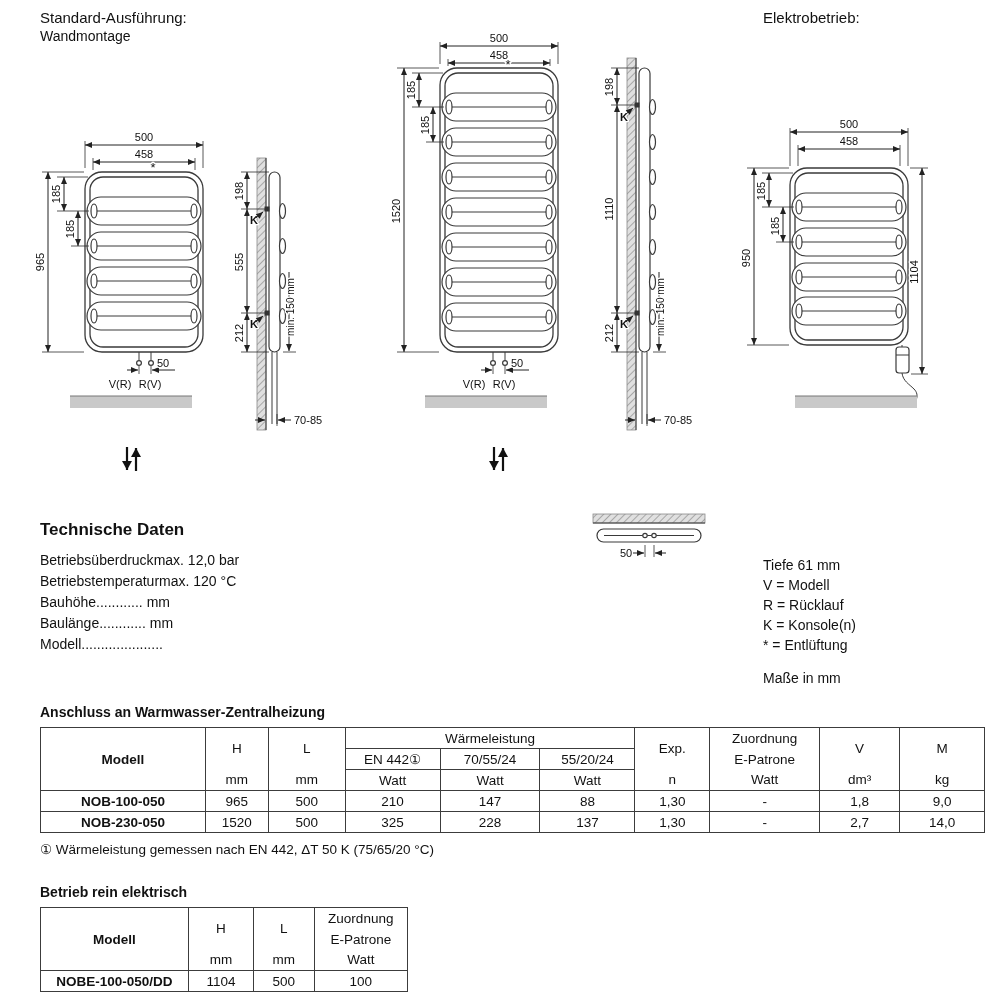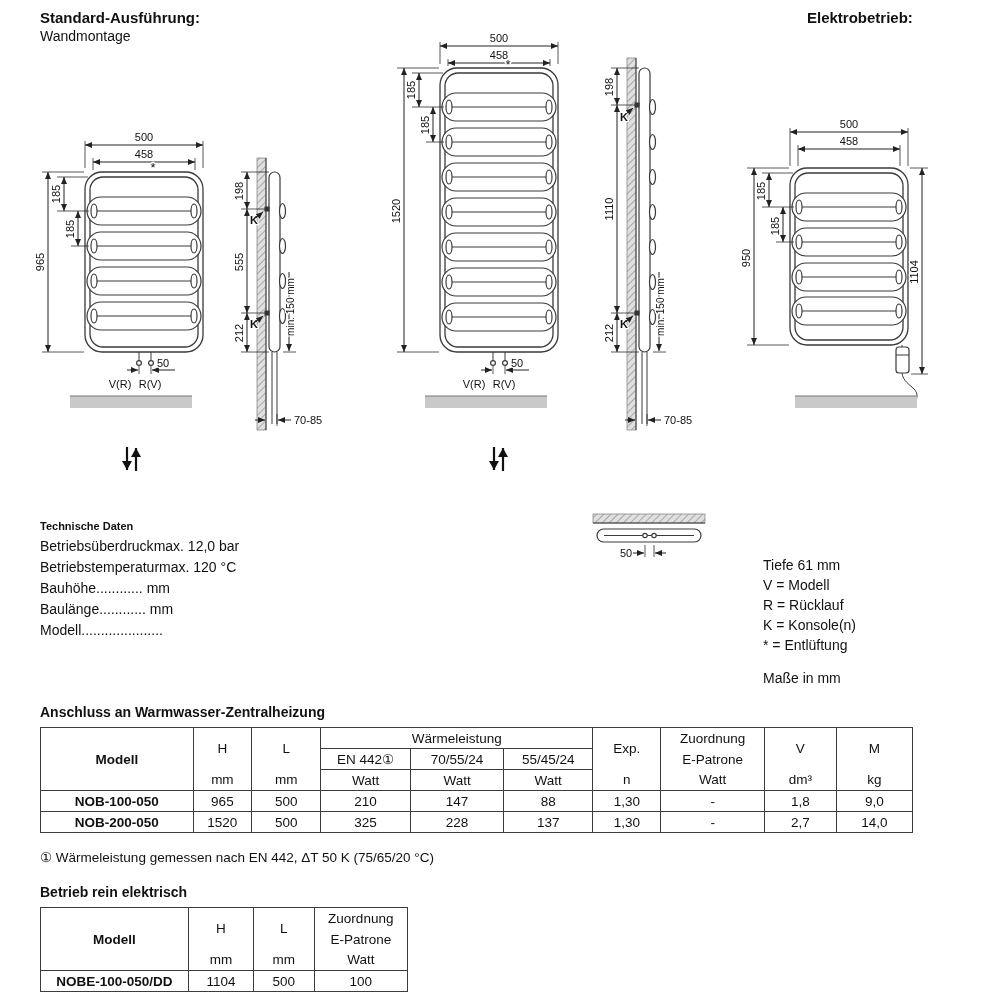--- a/index.html
+++ b/index.html
@@ -1,31 +1,31 @@
 <!DOCTYPE html>
 <html><head>
 <meta charset="utf-8">
 <style>
   *{margin:0;padding:0;box-sizing:border-box}
   html,body{width:1000px;height:1000px;background:#fff;font-family:"Liberation Sans",sans-serif;color:#111}
   .page{position:relative;width:1000px;height:1000px;overflow:hidden;background:#fff}
   .abs{position:absolute}
-  .hd1{font-size:15px;font-weight:bold;line-height:19px}
+  .hd1{font-size:15px;font-weight:normal;line-height:19px}
   .hd2{font-size:14px;line-height:19px}
-  .tech-title{font-size:11px;font-weight:bold;margin-bottom:4px}
+  .tech-title{font-size:17px;font-weight:bold;margin-bottom:10px}
   .tech-row{display:flex;justify-content:flex-start;font-size:14px;line-height:21px}
   .legend div{font-size:14px;line-height:20px}
   .gap{height:13px}
   .ttitle{font-size:14px;font-weight:bold;margin-bottom:7px}
   table{border-collapse:collapse;table-layout:fixed;background:#fff}
   th,td{border:1px solid #3c3c3c;font-size:13.5px;font-weight:normal;text-align:center;padding:2px 3px;height:21px;white-space:nowrap}
   th.nb,td.nb{border-bottom:none}
   th.nt,td.nt{border-top:none}
   .fw{font-weight:bold}
-  .footnote{font-size:13.5px;margin-top:16px}
+  .footnote{font-size:13.5px;margin-top:8px}
   
   .dl{stroke:#222;stroke-width:1;fill:none}
   .ext{stroke:#222;stroke-width:0.75;fill:none}
   .tb{fill:#fff;stroke:#3a3a3a;stroke-width:1.2}
   .tbn{fill:none;stroke:#3a3a3a;stroke-width:1.3}
   .thin{stroke:#3a3a3a;stroke-width:1;fill:none}
   .big{stroke:#111;stroke-width:2.2;fill:none}
   .flo{fill:#c9c9c9}
   .fline{stroke:#777;stroke-width:1}
   .wall{fill:url(#hatch);stroke:#8a8a8a;stroke-width:0.8}
@@ -325,21 +325,21 @@
     <g>
       <line class="big" x1="494" y1="447" x2="494" y2="470" marker-end="url(#arB)"></line>
       <line class="big" x1="503" y1="471" x2="503" y2="448" marker-end="url(#arB)"></line>
     </g>
   </svg>
 
   <div class="abs" style="left:40px;top:8px">
     <div class="hd1">Standard-Ausführung:</div>
     <div class="hd2">Wandmontage</div>
   </div>
-  <div class="abs hd1" style="left:807px;top:8px">Elektrobetrieb:</div>
+  <div class="abs hd1" style="left:763px;top:8px">Elektrobetrieb:</div>
 
   <section class="abs" style="left:40px;top:520px;width:446px">
     <div class="tech-title">Technische Daten</div>
     <div class="tech-row">
         <span>Betriebsüberdruck</span>
         <span>max. 12,0 bar</span>
       </div>
     <div class="tech-row">
         <span>Betriebstemperatur</span>
         <span>max. 120 °C</span>
@@ -361,21 +361,21 @@
   <section class="abs legend" style="left:763px;top:555px">
     <div>Tiefe 61 mm</div>
     <div>V = Modell</div>
     <div>R = Rücklauf</div>
     <div>K = Konsole(n)</div>
     <div>* = Entlüftung</div>
     <div class="gap"></div>
     <div>Maße in mm</div>
   </section>
 
-  <section class="abs" style="left:40px;top:704px;width:873px">
+  <section class="abs" style="left:40px;top:704px;width:945px">
     <div class="ttitle">Anschluss an Warmwasser-Zentralheizung</div>
     <table>
       <colgroup>
         <col style="width:165px">
           <col style="width:63px">
           <col style="width:77px">
           <col style="width:95px">
           <col style="width:100px">
           <col style="width:95px">
           <col style="width:75px">
@@ -390,21 +390,21 @@
         <th rowspan="2" class="nb">L</th>
         <th colspan="3">Wärmeleistung</th>
         <th rowspan="2" class="nb">Exp.</th>
         <th class="nb">Zuordnung</th>
         <th rowspan="2" class="nb">V</th>
         <th rowspan="2" class="nb">M</th>
       </tr>
       <tr>
         <th>EN 442①</th>
         <th>70/55/24</th>
-        <th>55/45/24</th>
+        <th>55/20/24</th>
         <th class="nt nb">E-Patrone</th>
       </tr>
       <tr>
         <th class="nt">mm</th>
         <th class="nt">mm</th>
         <th>Watt</th>
         <th>Watt</th>
         <th>Watt</th>
         <th class="nt">n</th>
         <th class="nt">Watt</th>
@@ -417,21 +417,21 @@
         <td>500</td>
         <td>210</td>
         <td>147</td>
         <td>88</td>
         <td>1,30</td>
         <td>-</td>
         <td>1,8</td>
         <td>9,0</td>
       </tr>
       <tr>
-        <td class="fw">NOB-200-050</td>
+        <td class="fw">NOB-230-050</td>
         <td>1520</td>
         <td>500</td>
         <td>325</td>
         <td>228</td>
         <td>137</td>
         <td>1,30</td>
         <td>-</td>
         <td>2,7</td>
         <td>14,0</td>
       </tr>

